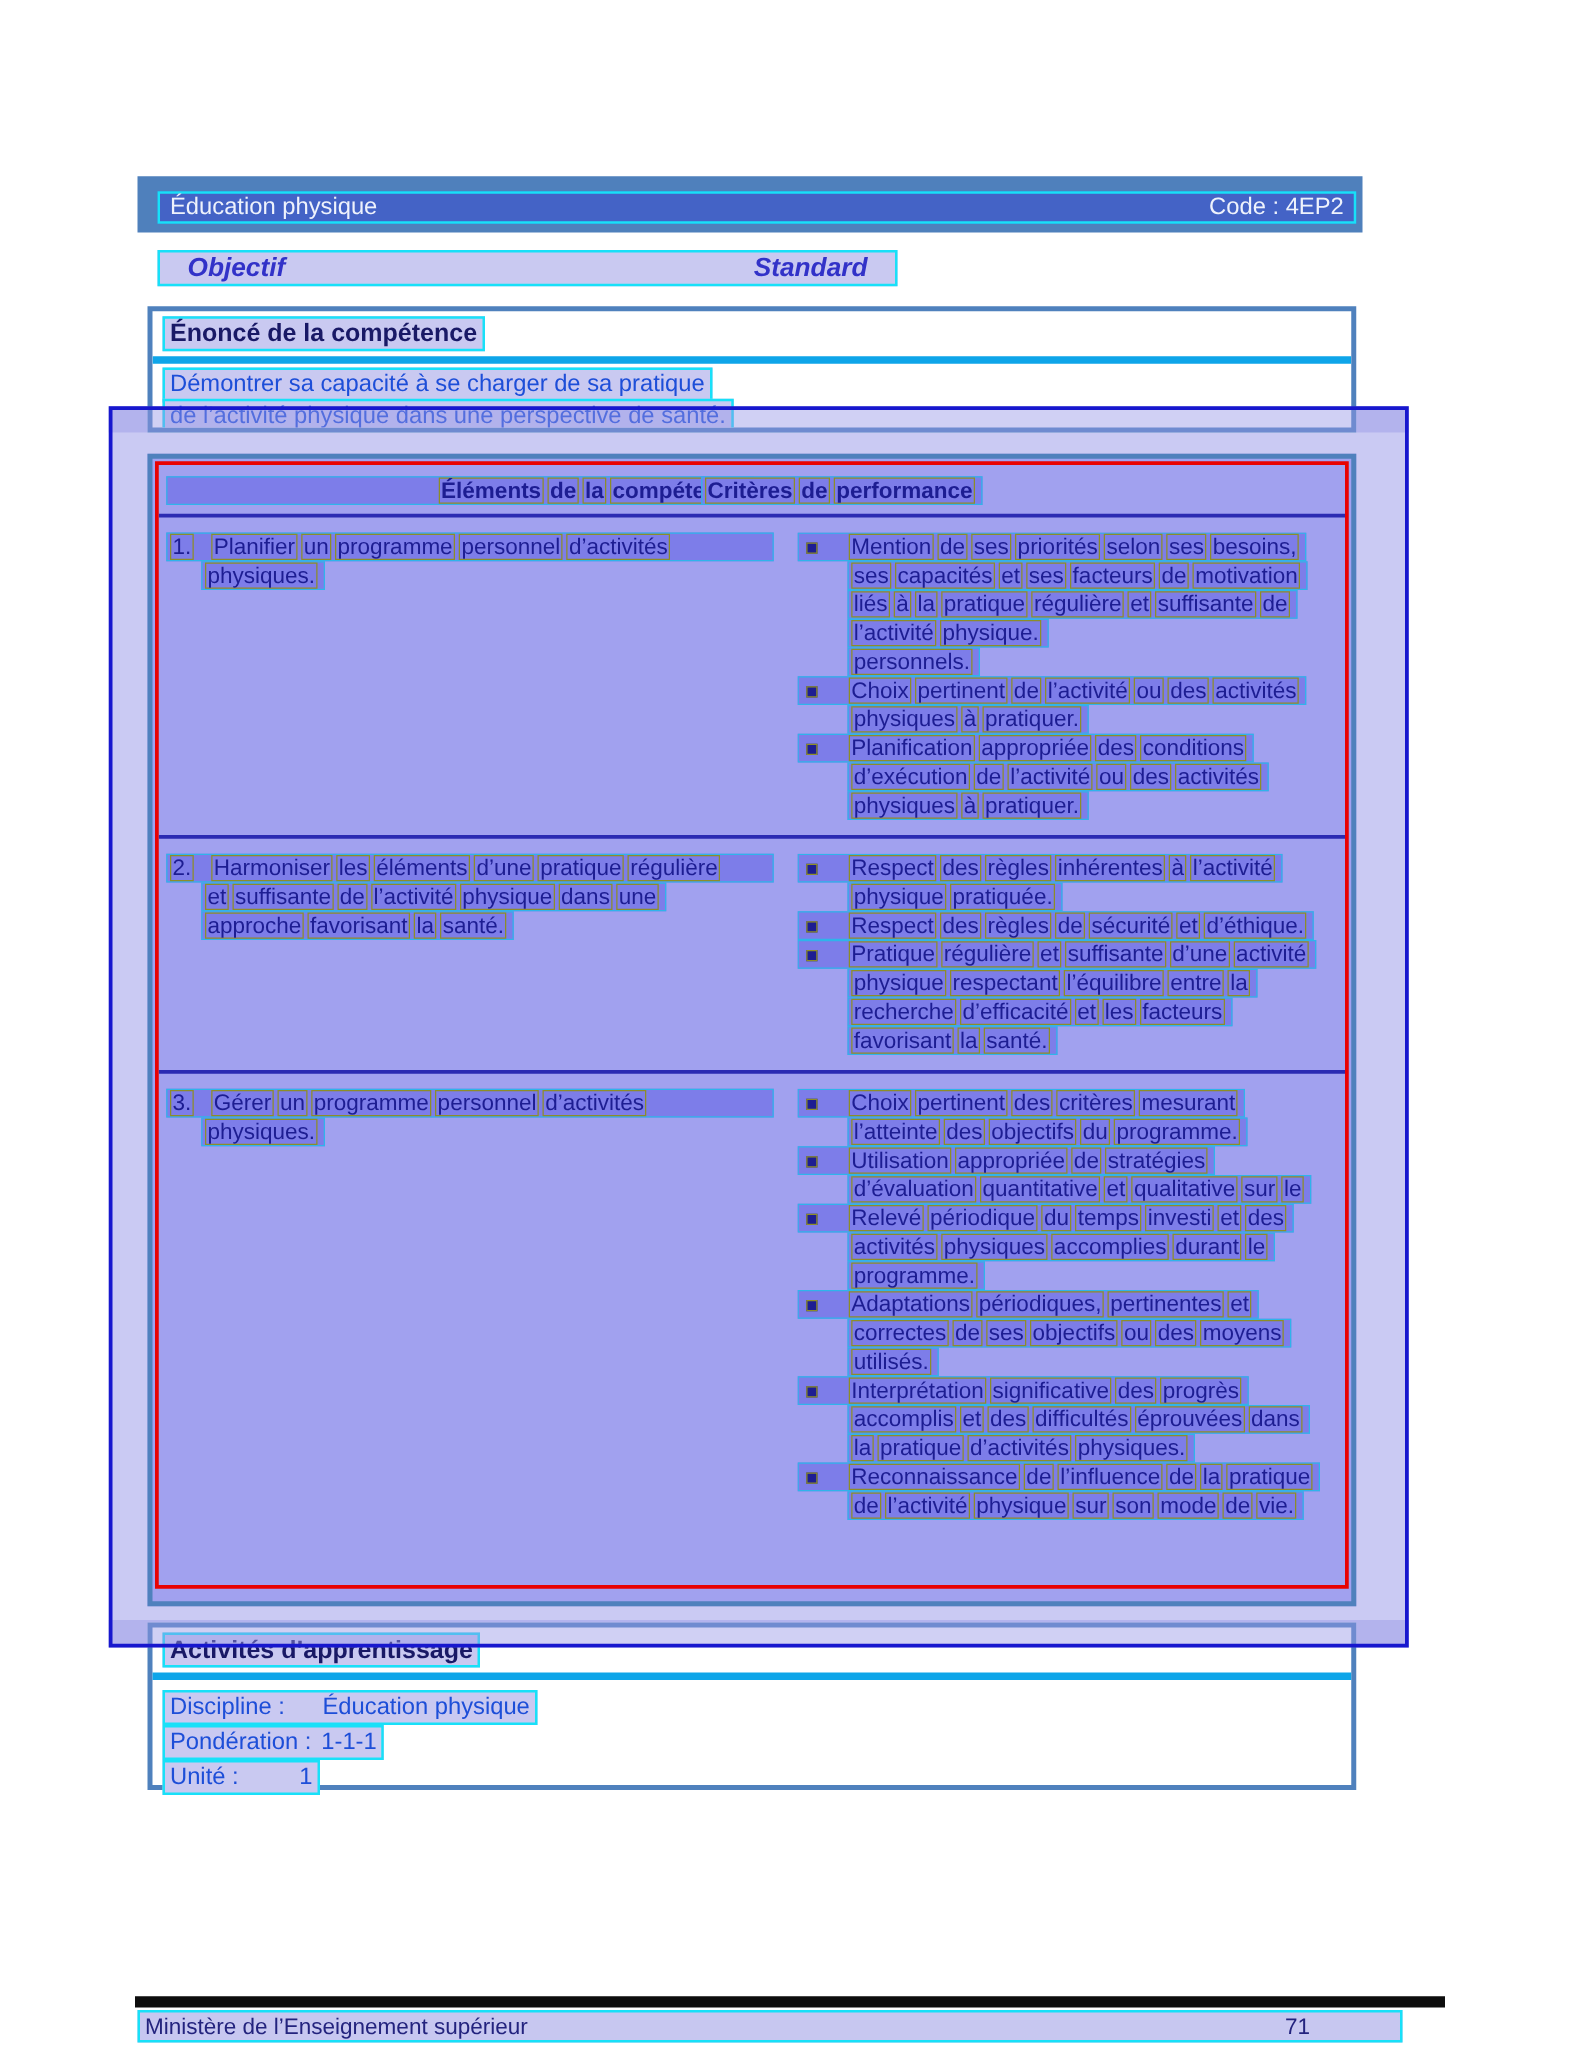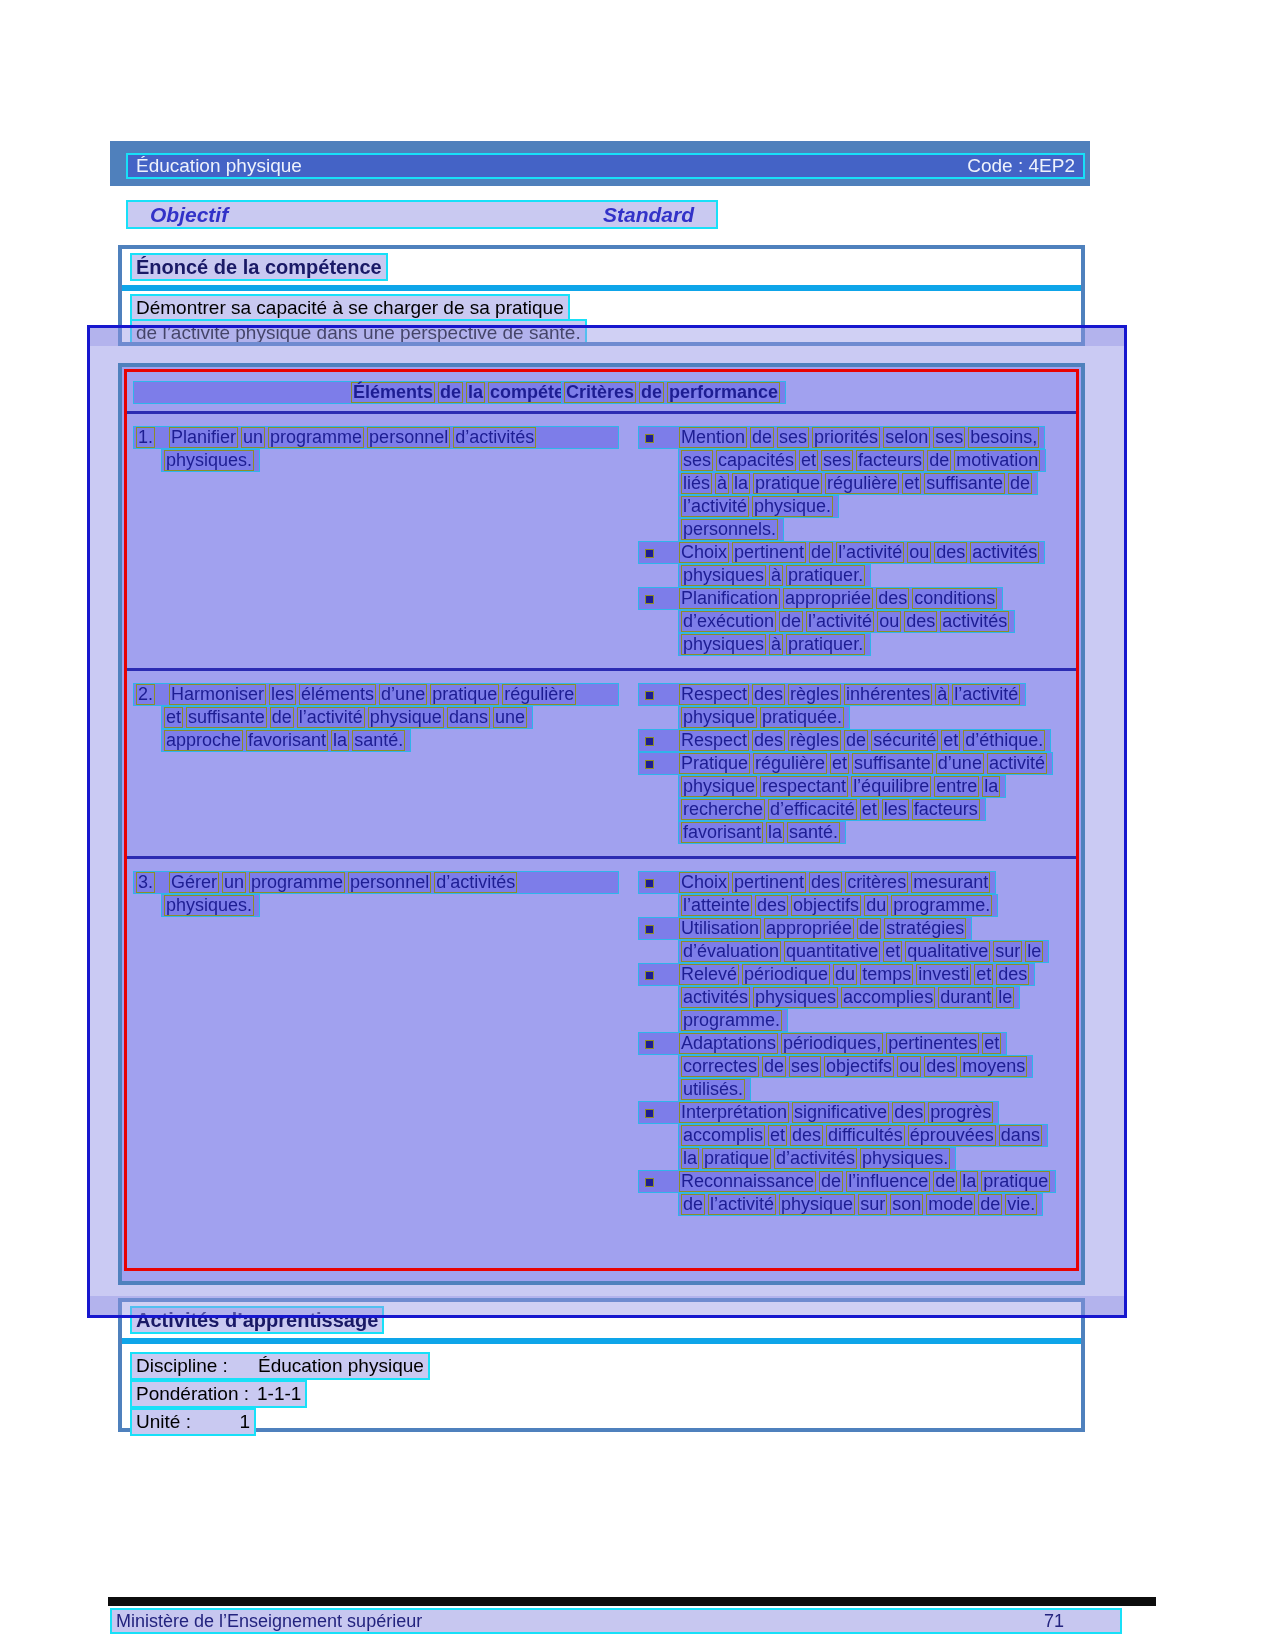--- a/index.html
+++ b/index.html
@@ -25,21 +25,21 @@
 
   
   .obj-strip{position:absolute;left:126px;top:200px;width:592px;height:29px;
              background:#c9c9f1;border:2px solid #18e0f8;box-sizing:border-box;
              display:flex;justify-content:space-between;align-items:center;
              padding:0 22px;z-index:2;}
   .obj{font-weight:700;font-style:italic;font-size:21px;color:#3232c8;}
 
   
   .hline{display:inline-block;background:#c9c9f1;border:2px solid #18e0f8;
-         padding:0 4px;line-height:24px;font-size:19px;color:#000000;white-space:nowrap;}
+         padding:0 4px;line-height:24px;font-size:19px;color:#1d4ed8;white-space:nowrap;}
   .hline.title{font-weight:700;color:#191966;font-size:20px;}
 
   
   .enonce-box{position:absolute;left:118px;top:245px;width:967px;height:101px;
               background:#fff;border:4px solid #4f81bd;box-sizing:border-box;
               z-index:2;overflow:hidden;}
   .box-title-row{border-bottom:6px solid #0ea5e9;padding:4px 8px 4px;}
   .enonce-body{padding:3px 8px;}
   .enonce-body>div{height:25px;}
 
@@ -73,21 +73,21 @@
   .arow{height:28px;}
   .alabel{display:inline-block;}
   .lab-disc{width:122px;} .lab-pond{margin-right:8px;} .lab-unit{width:96px;}
   .val-unit{display:inline-block;width:18px;text-align:right;}
 
   
   .fbar{position:absolute;left:108px;top:1597px;width:1048px;height:9px;background:#0d0d0d;z-index:2;}
   .fstrip{position:absolute;left:110px;top:1608px;width:1012px;height:26px;
           background:#c7c7f0;border:2px solid #18e0f8;box-sizing:border-box;
           display:flex;justify-content:space-between;align-items:center;
-          padding:0 6px 0 4px;font-size:18px;color:#23237e;z-index:2;}
+          padding:0 22px 0 4px;font-size:18px;color:#23237e;z-index:2;}
   .fpage{padding-right:50px;}
 </style>
 </head>
 <body>
 
 <div class="page">
 
   <div class="overlay-fill"></div>
 
   <div class="header-bar">

